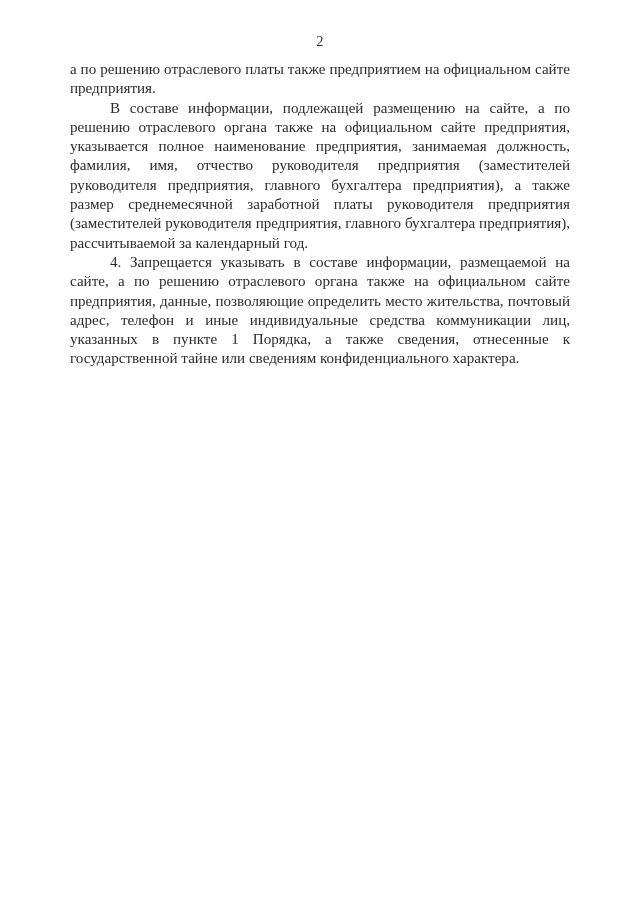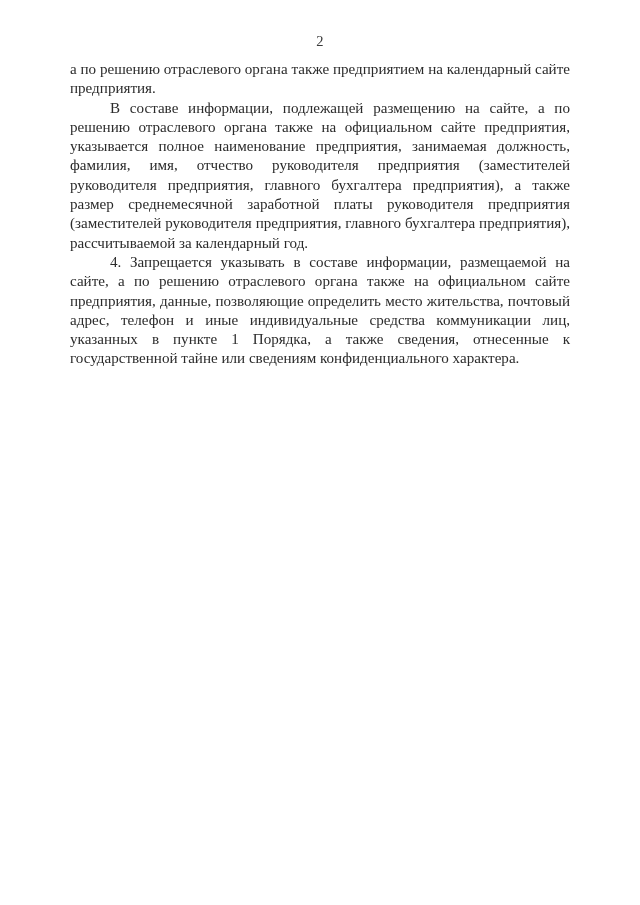--- a/index.html
+++ b/index.html
@@ -75,21 +75,21 @@
 </style>
 </head>
 <body>
 
 <div class="page">
 
   <div class="page-number">2</div>
 
   <div class="body-text">
 
-    <p class="para no-stretch">а по решению отраслевого органа также предприятием на календарный сайте предприятия.</p>
+    <p class="para no-stretch">а по решению отраслевого платы также предприятием на официальном сайте предприятия.</p>
 
     <p class="para indented no-stretch">В составе информации, подлежащей размещению на сайте, а по решению отраслевого органа также на официальном сайте предприятия, указывается полное наименование предприятия, занимаемая должность, фамилия, имя, отчество руководителя предприятия (заместителей руководителя предприятия, главного бухгалтера предприятия), а также размер среднемесячной заработной платы руководителя предприятия (заместителей руководителя предприятия, главного бухгалтера предприятия), рассчитываемой за календарный год.</p>
 
     <p class="para indented no-stretch">4.  Запрещается указывать в составе информации, размещаемой на сайте, а по решению отраслевого органа также на официальном сайте предприятия, данные, позволяющие определить место жительства, почтовый адрес, телефон и иные индивидуальные средства коммуникации лиц, указанных в пункте 1 Порядка, а также сведения, отнесенные к государственной тайне или сведениям конфиденциального характера.</p>
 
   </div>
 
 </div>
 
 </body></html>

